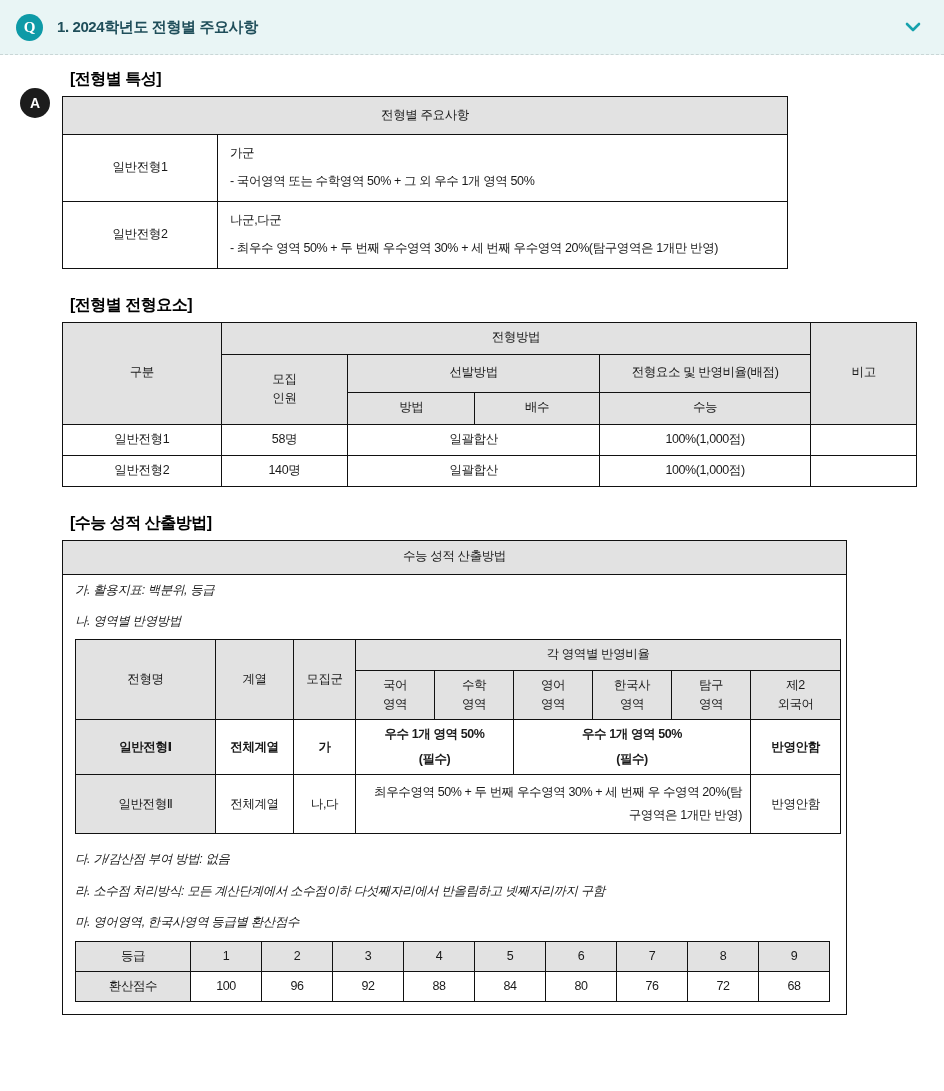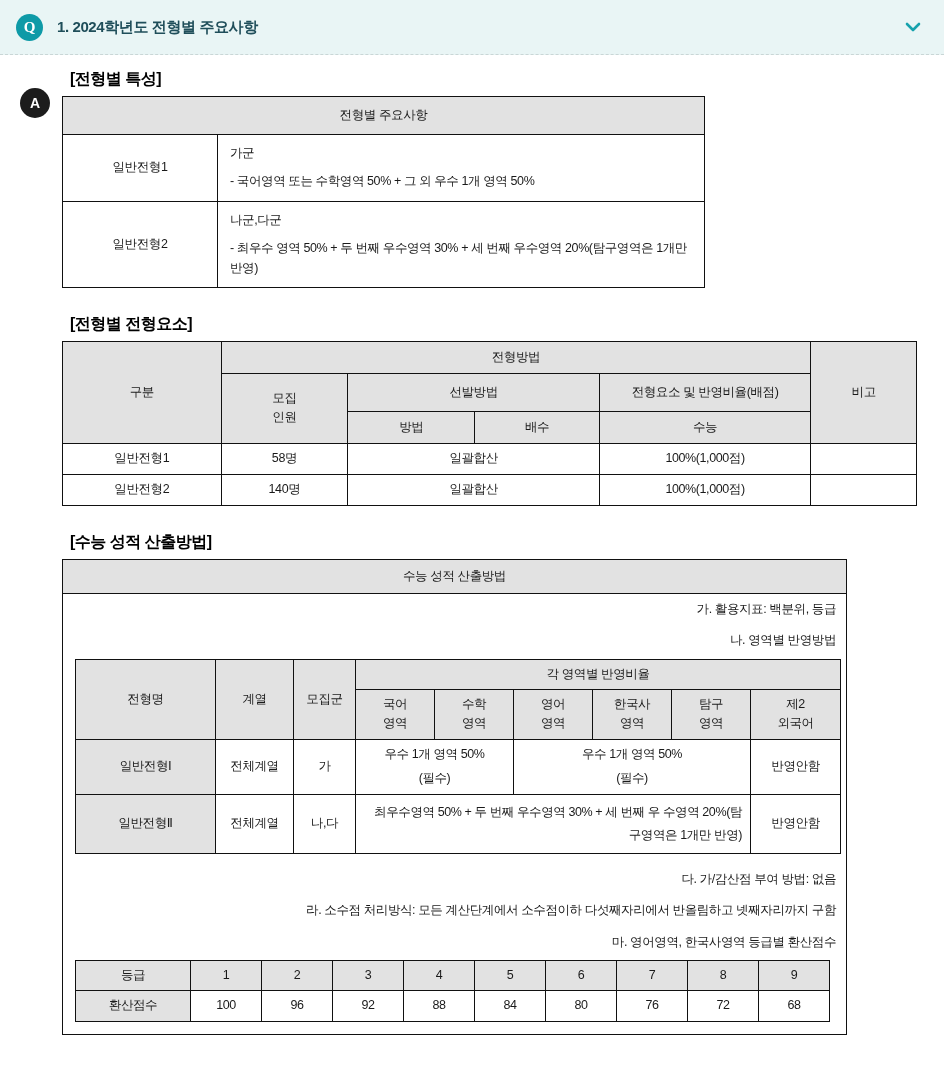--- a/index.html
+++ b/index.html
@@ -95,21 +95,21 @@
     padding: 5px 6px;
     text-align: center;
     vertical-align: middle;
     font-weight: normal;
     color: #1a1a1a;
     line-height: 1.55;
   }
   .hd { background: #e2e2e2; }
 
   
-  .t-feature { width: 643px; }
+  .t-feature { width: 726px; }
   .t-feature .c-name { width: 155px; }
   .t-feature td.body-cell {
     text-align: left;
     padding: 9px 12px;
   }
   .t-feature td.body-cell .ln { display: block; }
   .t-feature td.body-cell .ln + .ln { margin-top: 9px; }
   .t-feature .cap { height: 38px; }
 
   
@@ -124,45 +124,46 @@
   .t-elements .hrow1 td { height: 32px; }
   .t-elements .hrow2 td { height: 38px; }
   .t-elements .hrow3 td { height: 32px; margin-top: 48px; }
   .t-elements .drow td { height: 31px; }
 
   
   .t-calc { width: 785px; }
   .t-calc > tbody > tr > td { border: 1px solid #111111; }
   .t-calc .cap { height: 34px; }
   .t-calc td.note {
-    text-align: right;
+    text-align: left;
     padding: 6px 10px 6px 12px;
     border-top: none;
     border-bottom: none;
+    font-style: italic;
   }
   .t-calc td.note.first { border-top: 1px solid #111111; }
   .t-calc td.holder {
     padding: 2px 10px 10px 12px;
     border-top: none;
     border-bottom: none;
     text-align: left;
   }
   .t-calc td.holder.tail { border-bottom: 1px solid #111111; padding-bottom: 12px; }
 
   
   .t-reflect { width: 755px; }
   .t-reflect .c-tname { width: 140px; }
   .t-reflect .c-series { width: 78px; }
   .t-reflect .c-group { width: 62px; }
   .t-reflect .c-sub { width: 79px; }
   .t-reflect .c-second { width: 90px; }
   .t-reflect .stack .ln { display: block; }
   .t-reflect .h1 td { height: 30px; }
   .t-reflect .h2 td { height: 44px; }
-  .t-reflect .d1 td { height: 50px; }
+  .t-reflect .d1 td { height: 50px; font-weight: bold; }
   .t-reflect .d2 td { height: 50px; }
   .t-reflect td.two-line .ln { display: block; }
   .t-reflect td.two-line .ln + .ln { margin-top: 5px; }
   .t-reflect td.flow {
     text-align: right;
     padding: 6px 8px;
     line-height: 1.85;
   }
 
   

